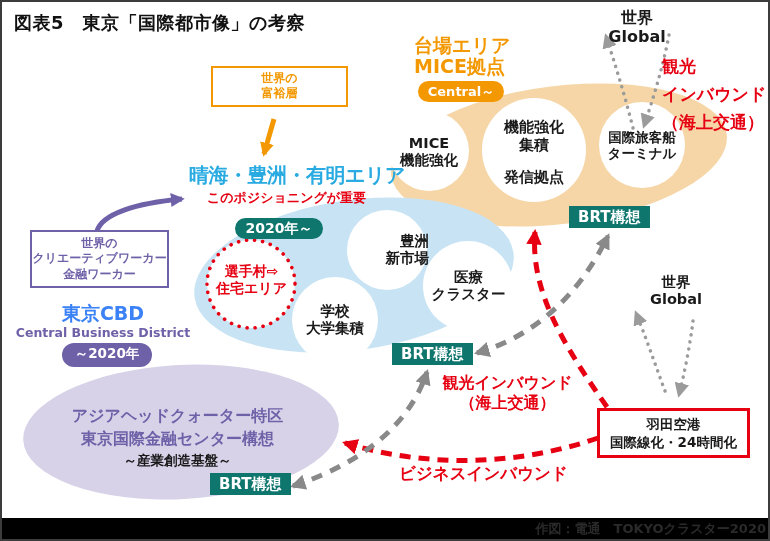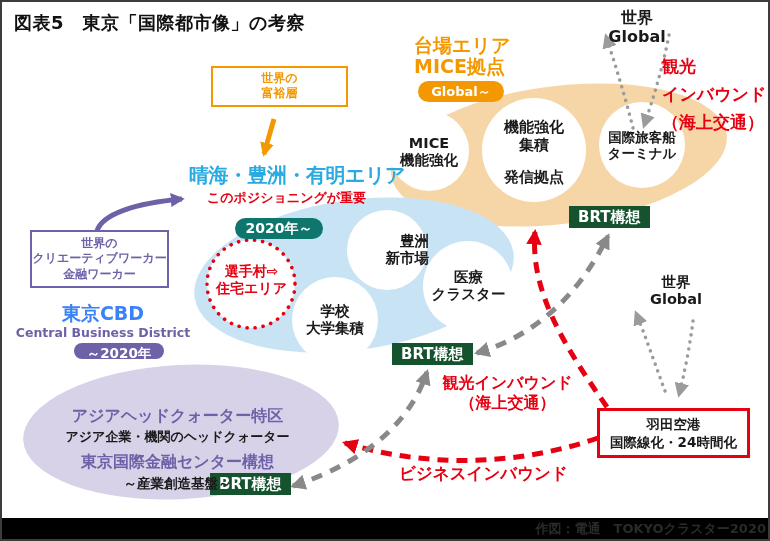--- a/index.html
+++ b/index.html
@@ -19,23 +19,23 @@
   .box-creative{left:28px;top:228px;width:139px;border:2px solid #6F61A8;color:#6F61A8;font-size:12px;padding:4px 0;line-height:1.28;}
   .box-haneda{left:595px;top:406px;width:153px;border:3px solid #E60012;color:#1a1a1a;font-size:13.5px;padding:4px 0;line-height:1.35;}
   
   .odaiba-title{left:412px;top:33px;font-size:19px;font-weight:bold;color:#F39800;line-height:1.1;}
   .harumi-title{left:187px;top:161px;font-size:20px;font-weight:bold;color:#29ABE2;letter-spacing:-0.5px;}
   .harumi-note{left:205px;top:188px;font-size:13px;font-weight:bold;color:#E60012;}
   
   .pill{color:#fff;font-weight:bold;text-align:center;border-radius:12px;}
   .pill-beyond{left:416px;top:79px;width:86px;height:21px;line-height:21px;font-size:13px;background:#F39800;}
   .pill-2020{left:233px;top:216px;width:88px;height:21px;line-height:21px;font-size:14px;background:#0f766e;}
-  .pill-cbd{left:72px;top:341px;width:90px;height:16px;line-height:20px;font-size:13.5px;background:#6F61A8;}
-  
-  .brt{background:#14532d;color:#fff;font-weight:bold;font-size:15px;padding:2px 9px;z-index:2;}
+  .pill-cbd{left:60px;top:341px;width:90px;height:24px;line-height:20px;font-size:13.5px;background:#6F61A8;}
+  
+  .brt{background:#0f766e;color:#fff;font-weight:bold;font-size:15px;padding:2px 9px;z-index:2;}
   .brt-top{left:567px;top:204px;}
   .brt-mid{left:390px;top:341px;}
   .brt-bot{left:208px;top:471px;}
   
   .world{font-weight:600;color:#1a1a1a;line-height:1.2;}
   .world-top{left:598px;top:6px;width:74px;font-size:16px;}
   .world-right{left:641px;top:272px;width:66px;font-size:14.5px;}
   
   .flow-red{color:#E60012;font-weight:bold;}
   .kanko-top{left:660px;top:50px;font-size:17px;line-height:1.65;}
@@ -120,21 +120,21 @@
 
   <div class="abs txt box box-wealthy">
     <div>世界の</div>
     <div>富裕層</div>
   </div>
 
   <div class="abs txt odaiba-title">
     <div>台場エリア</div>
     <div>MICE拠点</div>
   </div>
-  <div class="abs txt pill pill-beyond">Global～</div>
+  <div class="abs txt pill pill-beyond">Central～</div>
 
   <div class="abs txt world world-top tc">
     <div>世界</div>
     <div>Global</div>
   </div>
 
   <div class="abs txt flow-red kanko-top">
     <div>観光</div>
     <div>インバウンド</div>
     <div>（海上交通）</div>
@@ -183,21 +183,20 @@
     <div>世界の</div>
     <div>クリエーティブワーカー</div>
     <div>金融ワーカー</div>
   </div>
 
   <div class="abs txt tc cbd-title">東京CBD</div>
   <div class="abs txt tc cbd-sub">Central Business District</div>
   <div class="abs txt pill pill-cbd">～2020年</div>
   <div class="abs txt tc cbd-lines">
     <div class="cbd-l1">アジアヘッドクォーター特区</div>
-    <div class="cbd-l2">アジア企業・機関のヘッドクォーター</div>
     <div class="cbd-l3">東京国際金融センター構想</div>
     <div class="cbd-l4">～産業創造基盤～</div>
   </div>
 
   <div class="abs txt flow-red tc kanko-mid">
     <div>観光インバウンド</div>
     <div>（海上交通）</div>
   </div>
 
   <div class="abs txt world world-right tc">

